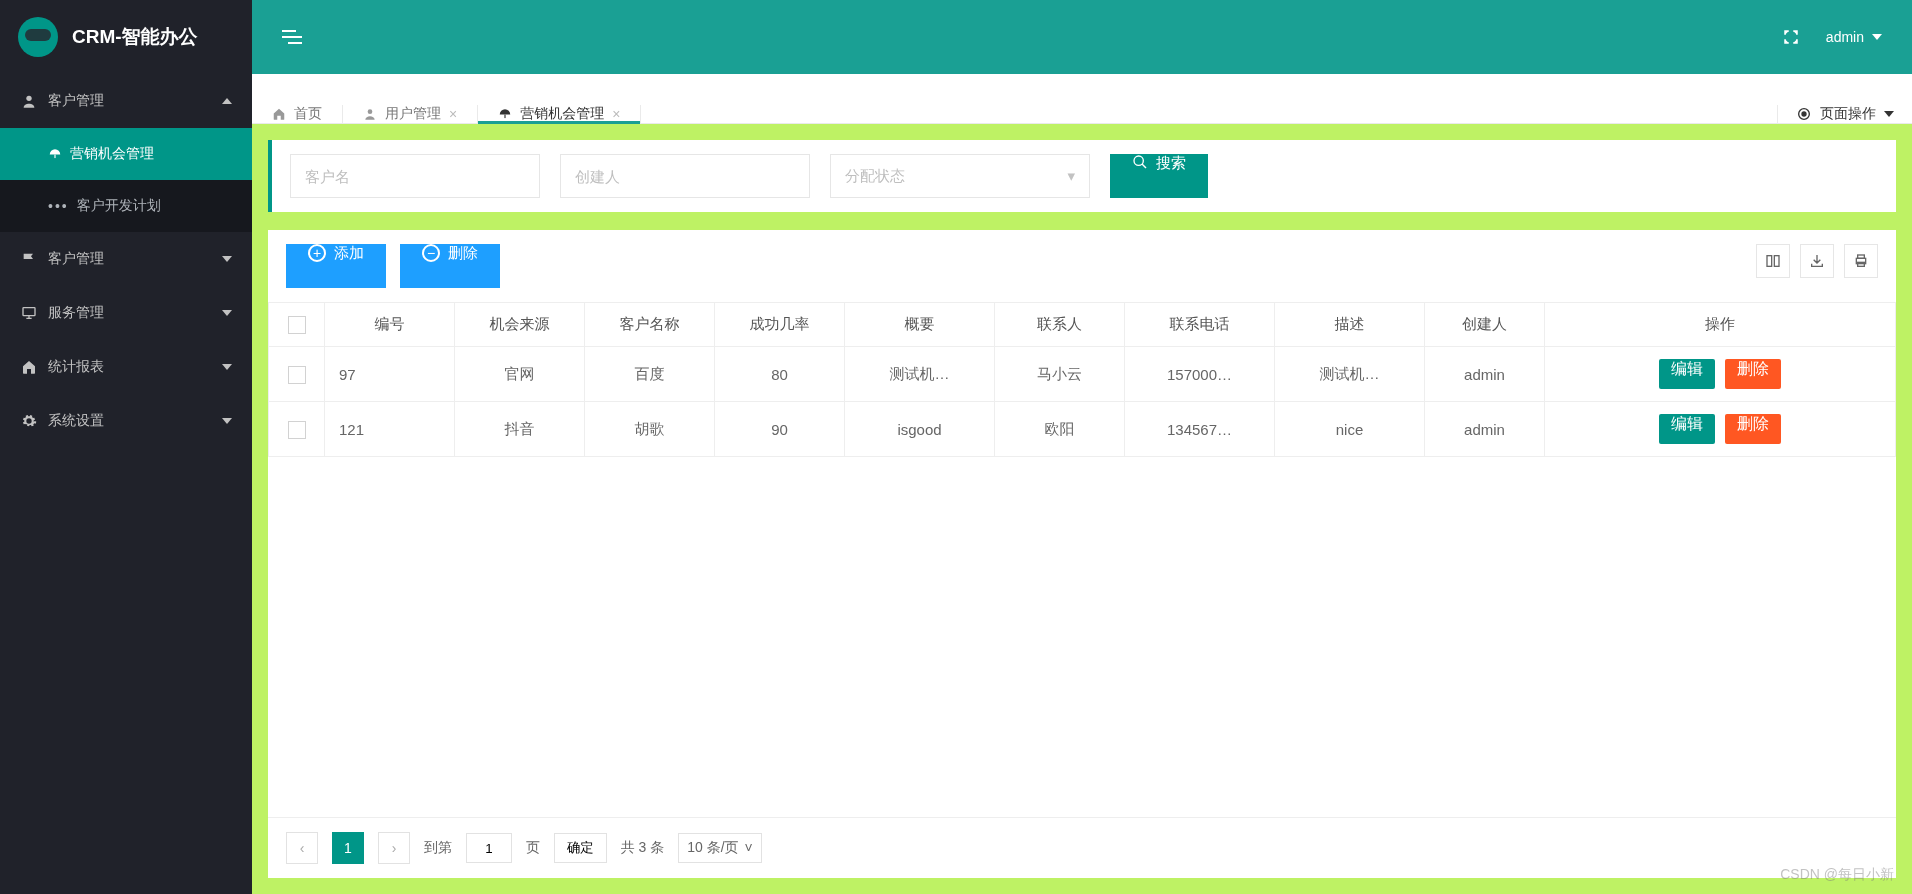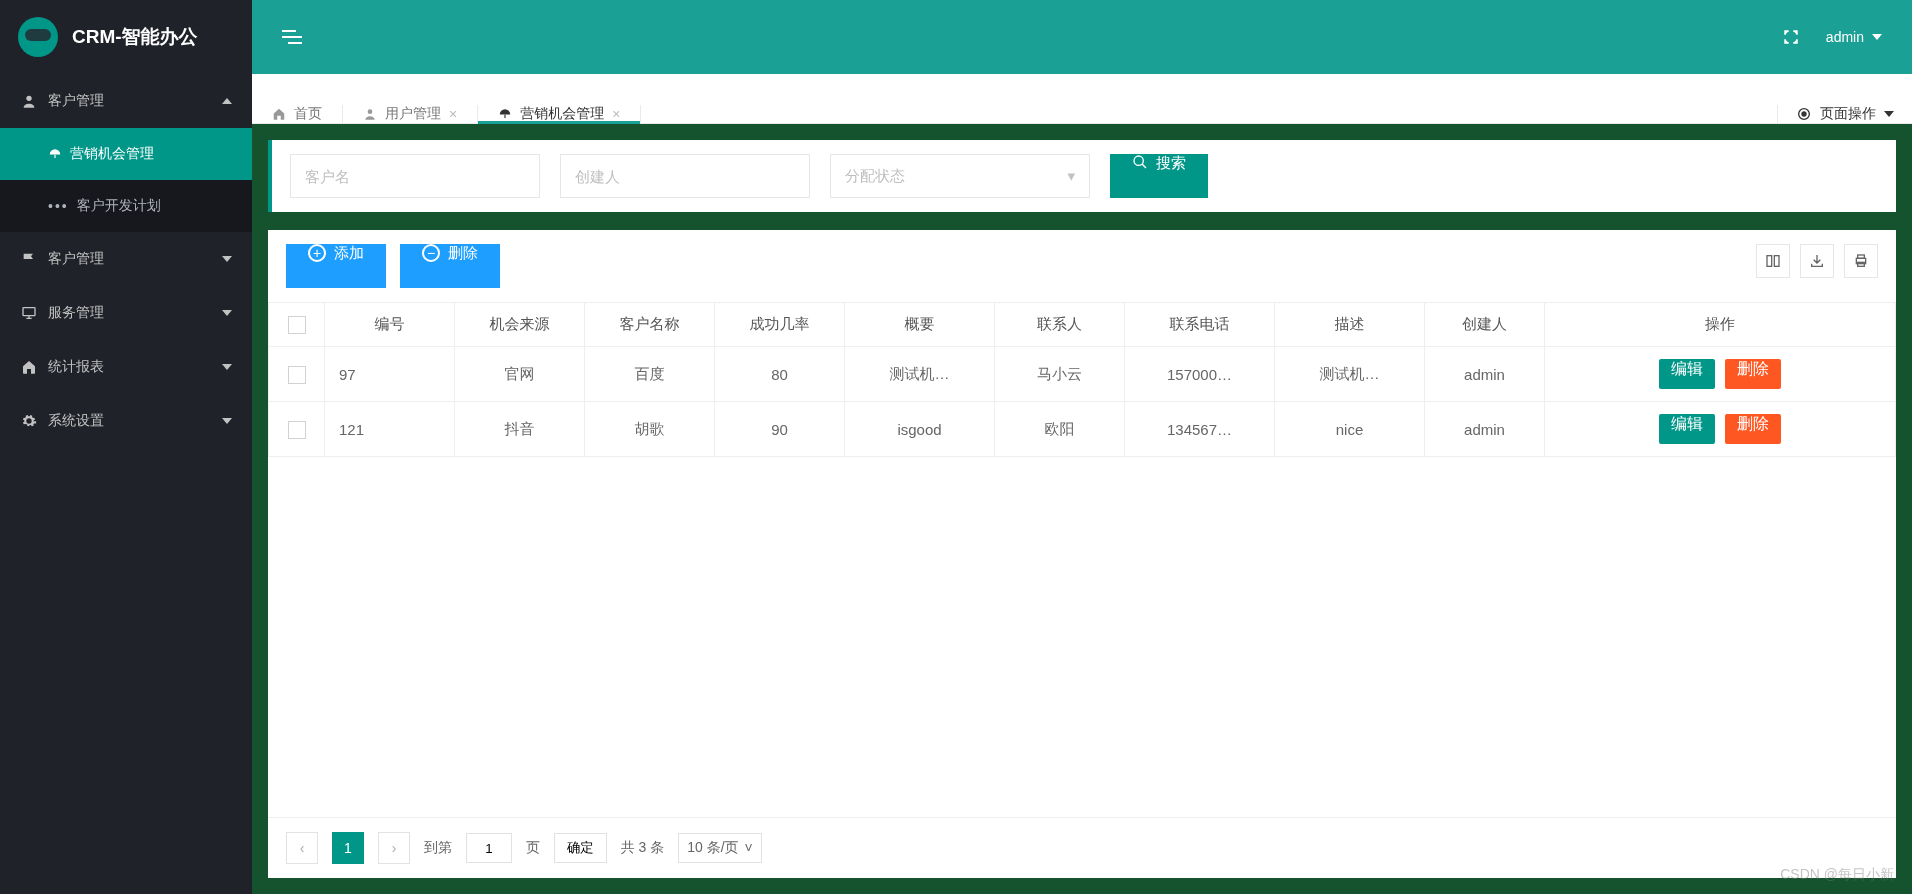--- a/index.html
+++ b/index.html
@@ -37,21 +37,21 @@
 .tabs-row { height: 50px; background: #fff; border-bottom: 1px solid #eaeaea; display: flex; align-items: flex-end; position: relative; }
 .tab { display: flex; align-items: center; gap: 8px; padding: 0 20px; border-right: 1px solid #eaeaea; color: #777; cursor: pointer; position: relative; }
 .tab.active { color: #333; }
 .tab.active::after { content: ""; position: absolute; bottom: -1px; left: 0; right: 0; height: 3px; background: #1aa094; }
 .tab .tab-close { color: #bbb; font-size: 14px; cursor: pointer; }
 .page-ops { margin-left: auto; border-left: 1px solid #eaeaea; display: flex; align-items: center; padding: 0 18px; gap: 8px; cursor: pointer; font-weight: 500; }
 .target-icon svg { width: 16px; height: 16px; }
 .page-ops .caret-down-solid { width: 0; height: 0; border-left: 5px solid transparent; border-right: 5px solid transparent; border-top: 6px solid #333; }
 
 
-.content { flex: 1; background: #14532d; padding: 16px; display: flex; flex-direction: column; }
+.content { flex: 1; background: #bef264; padding: 16px; display: flex; flex-direction: column; }
 .search-card { background: #fff; border-left: 4px solid #009688; padding: 14px 18px; display: flex; gap: 20px; align-items: center; }
 .text-input, .select-box { height: 44px; border: 1px solid #e6e6e6; padding: 0 14px; font-size: 15px; color: #333; outline: none; }
 .text-input::placeholder { color: #bfbfbf; }
 .text-input { width: 250px; }
 .select-box { width: 260px; display: flex; align-items: center; justify-content: space-between; color: #bfbfbf; cursor: pointer; }
 .select-box .sel-caret { color: #c2c2c2; }
 .btn { height: 44px; border: none; padding: 0 22px; font-size: 15px; cursor: pointer; display: inline-flex; align-items: flex-start; gap: 8px; color: #fff; }
 .btn-teal { background: #009688; }
 .btn-blue { background: #1E9FFF; }
 .btn-sm { height: 30px; padding: 0 12px; font-size: 16px; border-radius: 2px; }

